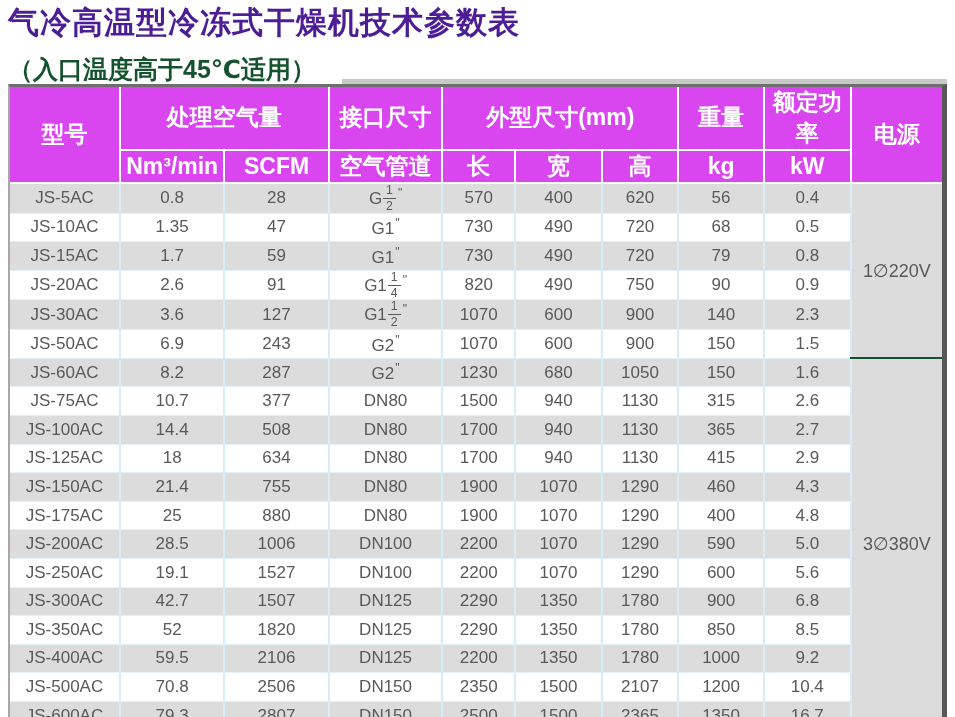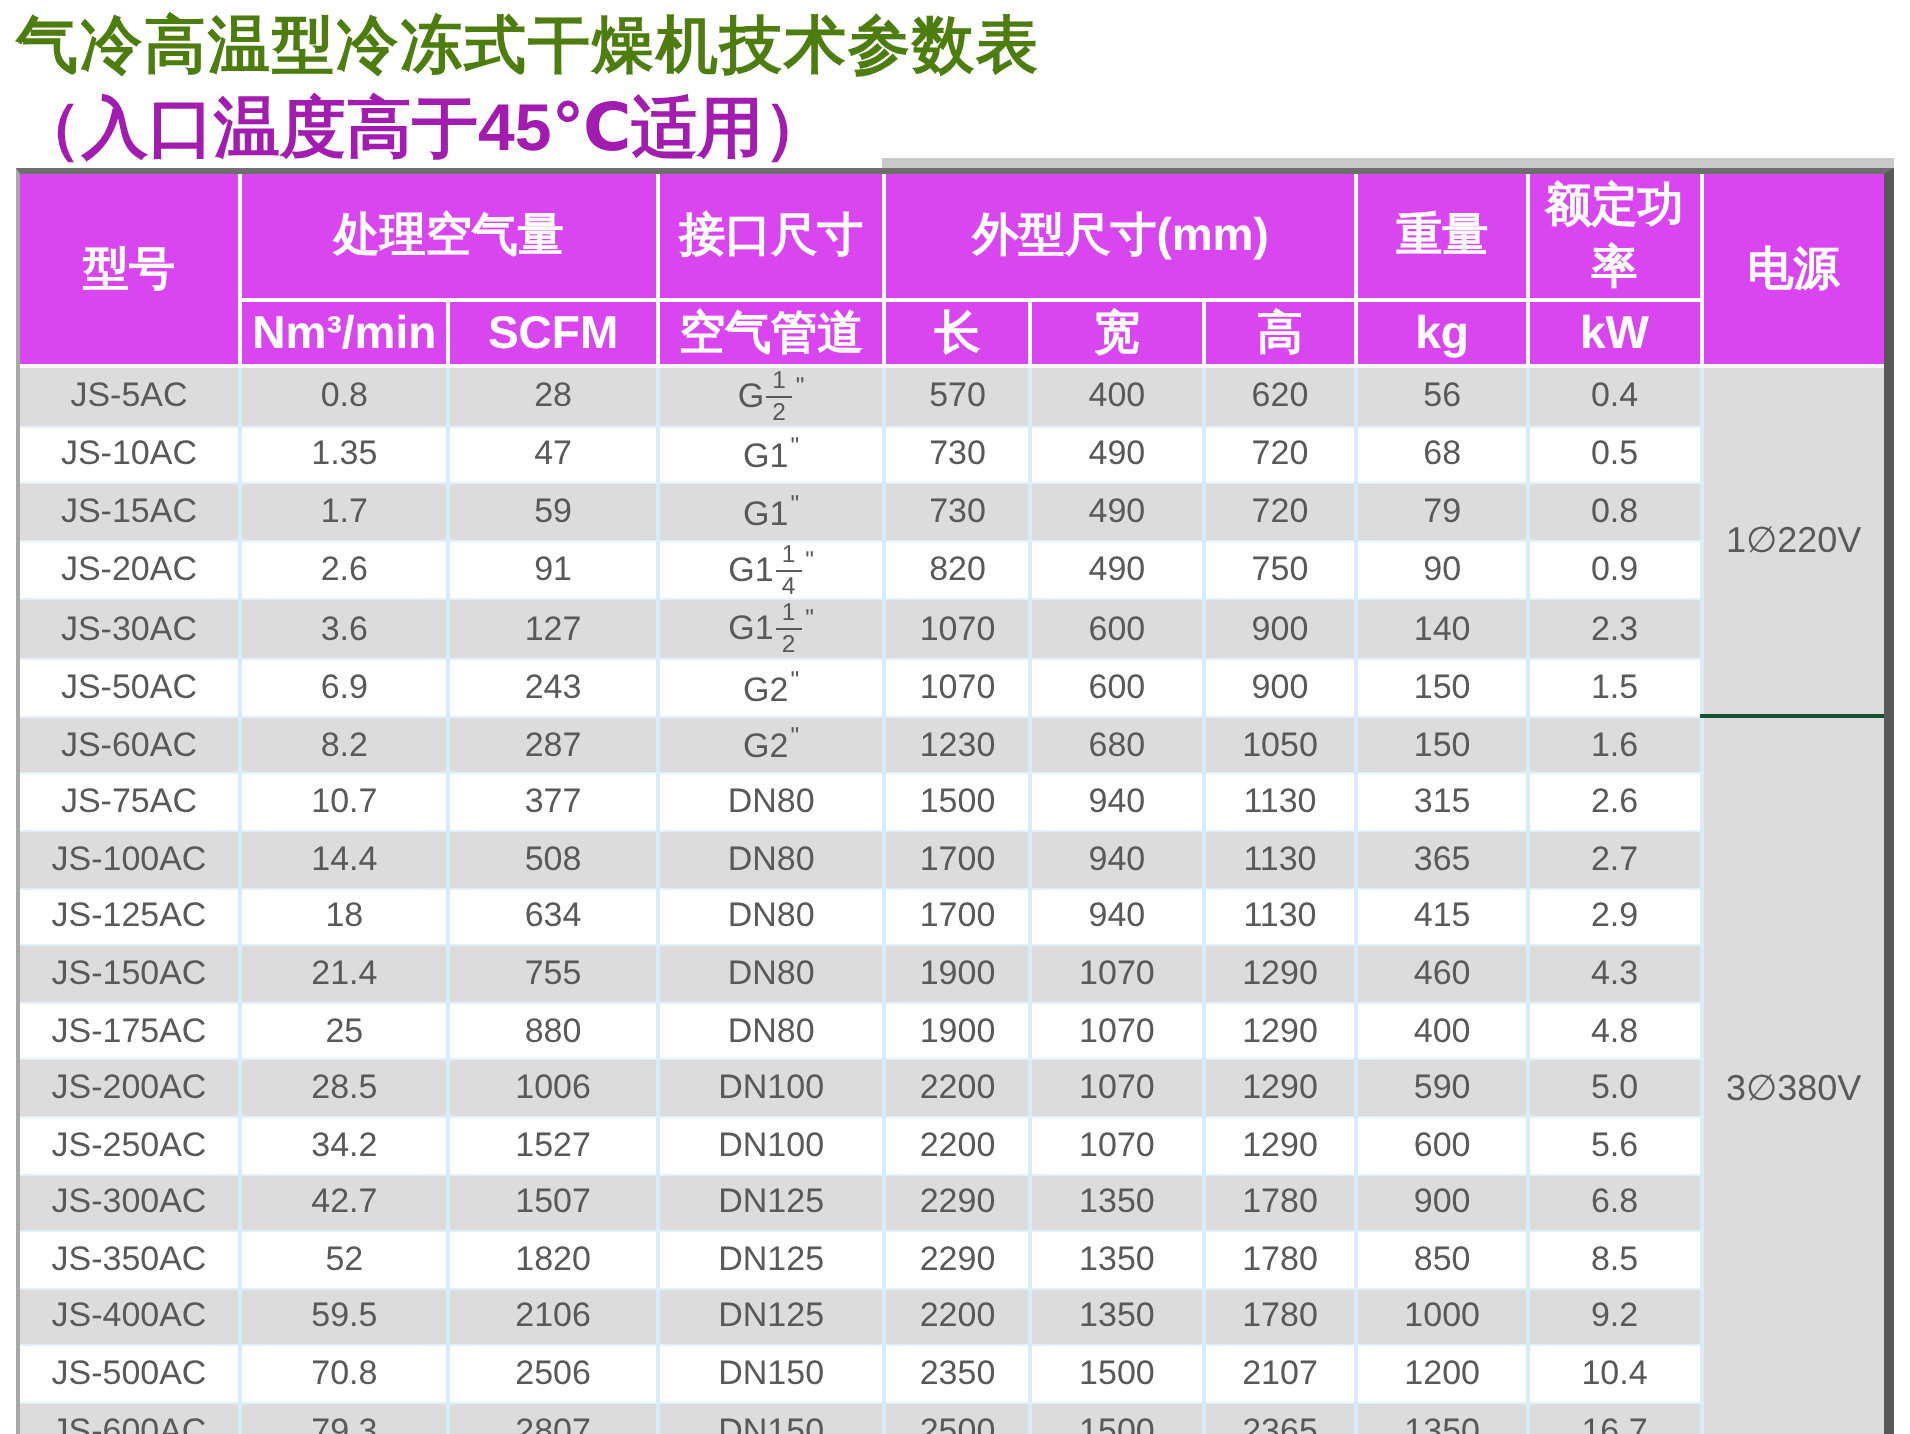--- a/index.html
+++ b/index.html
@@ -4,26 +4,26 @@
 <style>
   * { margin: 0; padding: 0; box-sizing: border-box; }
   html, body { background: #ffffff; }
   body {
     width: 955px; height: 717px; overflow: hidden;
     font-family: "Liberation Sans", "DejaVu Sans", sans-serif;
   }
   .page { padding: 3px 8px 0 8px; }
 
   .title {
-    color: #4d7c0f; font-size: 31px; font-weight: 800;
+    color: #4c1d95; font-size: 31px; font-weight: 800;
     letter-spacing: 1px; line-height: 1.32; white-space: nowrap;
   }
   .subtitle-row { display: flex; align-items: flex-end; height: 40px; }
   .subtitle {
-    color: #a21caf; font-size: 33px; font-weight: 800;
+    color: #14532d; font-size: 25px; font-weight: 800;
     white-space: nowrap; line-height: 1.2;
   }
   .rule { flex: 1; height: 5px; background: #c9c9c9; margin-left: 26px; }
 
   .table-wrap {
     border-top: 3px solid #6e6e6e;
     border-left: 2px solid #a8a8a8;
     border-right: 5px solid #585858;
     border-bottom: 7px solid #585858;
   }
@@ -252,21 +252,21 @@
             <td>1006</td>
             <td>DN100</td>
             <td>2200</td>
             <td>1070</td>
             <td>1290</td>
             <td>590</td>
             <td>5.0</td>
           </tr>
           <tr>
             <td>JS-250AC</td>
-            <td>34.2</td>
+            <td>19.1</td>
             <td>1527</td>
             <td>DN100</td>
             <td>2200</td>
             <td>1070</td>
             <td>1290</td>
             <td>600</td>
             <td>5.6</td>
           </tr>
           <tr class="stripe">
             <td>JS-300AC</td>

